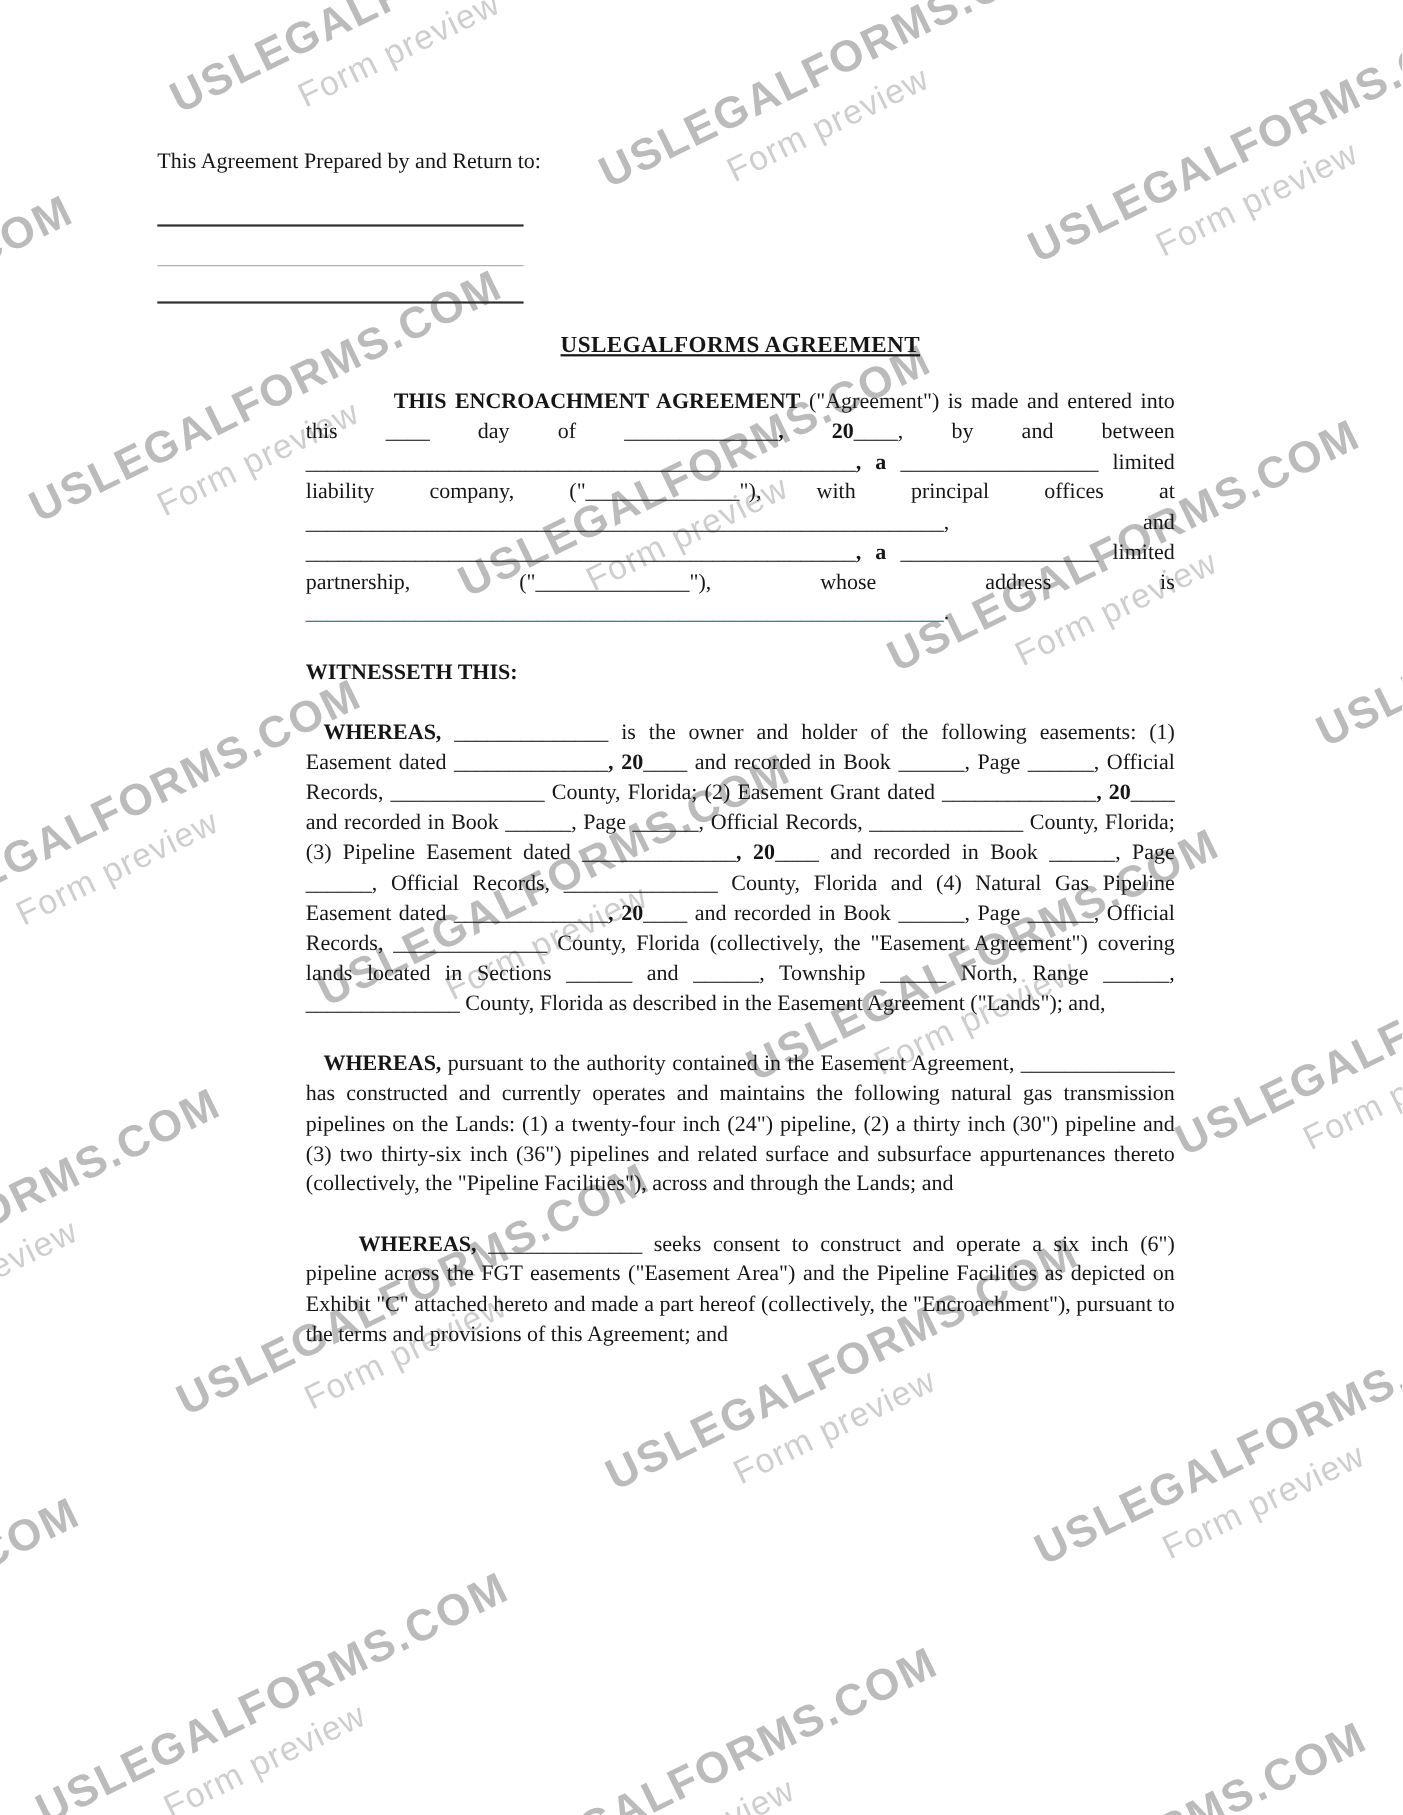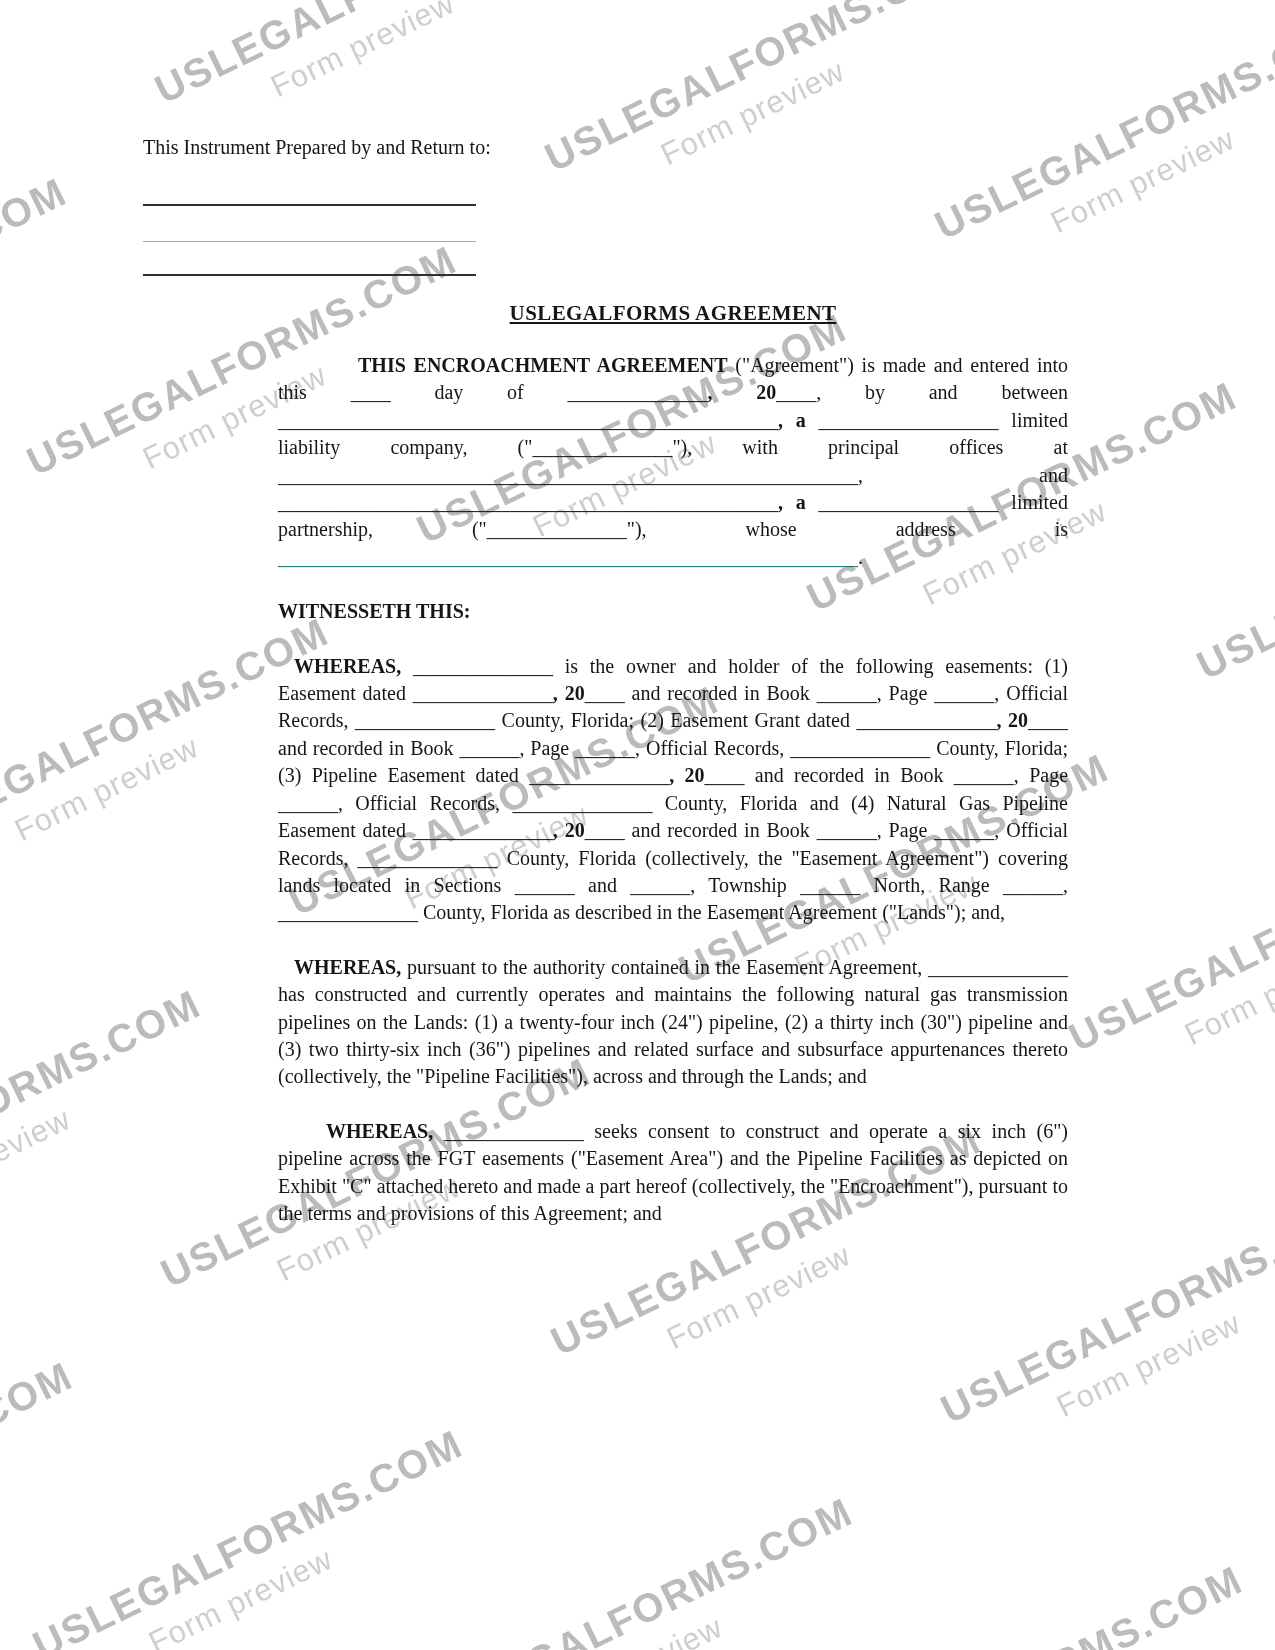--- a/index.html
+++ b/index.html
@@ -189,21 +189,21 @@
       </div>
       <div class="wm" style="left: 806px; top: 1764px;">
         <span class="wm-brand">USLEGALFORMS.COM</span>
         <span class="wm-preview">Form preview</span>
       </div>
     </div>
 
   <div class="content">
 
     <div class="prepared">
-      <div>This Instrument Prepared by and Return to:</div>
+      <div>This Agreement Prepared by and Return to:</div>
       <div class="fill-line l1"></div>
       <div class="fill-line l2"></div>
       <div class="fill-line l3"></div>
     </div>
 
     <div class="title">
       <span>USLEGALFORMS AGREEMENT</span>
     </div>
 
     <div class="bodytext">

